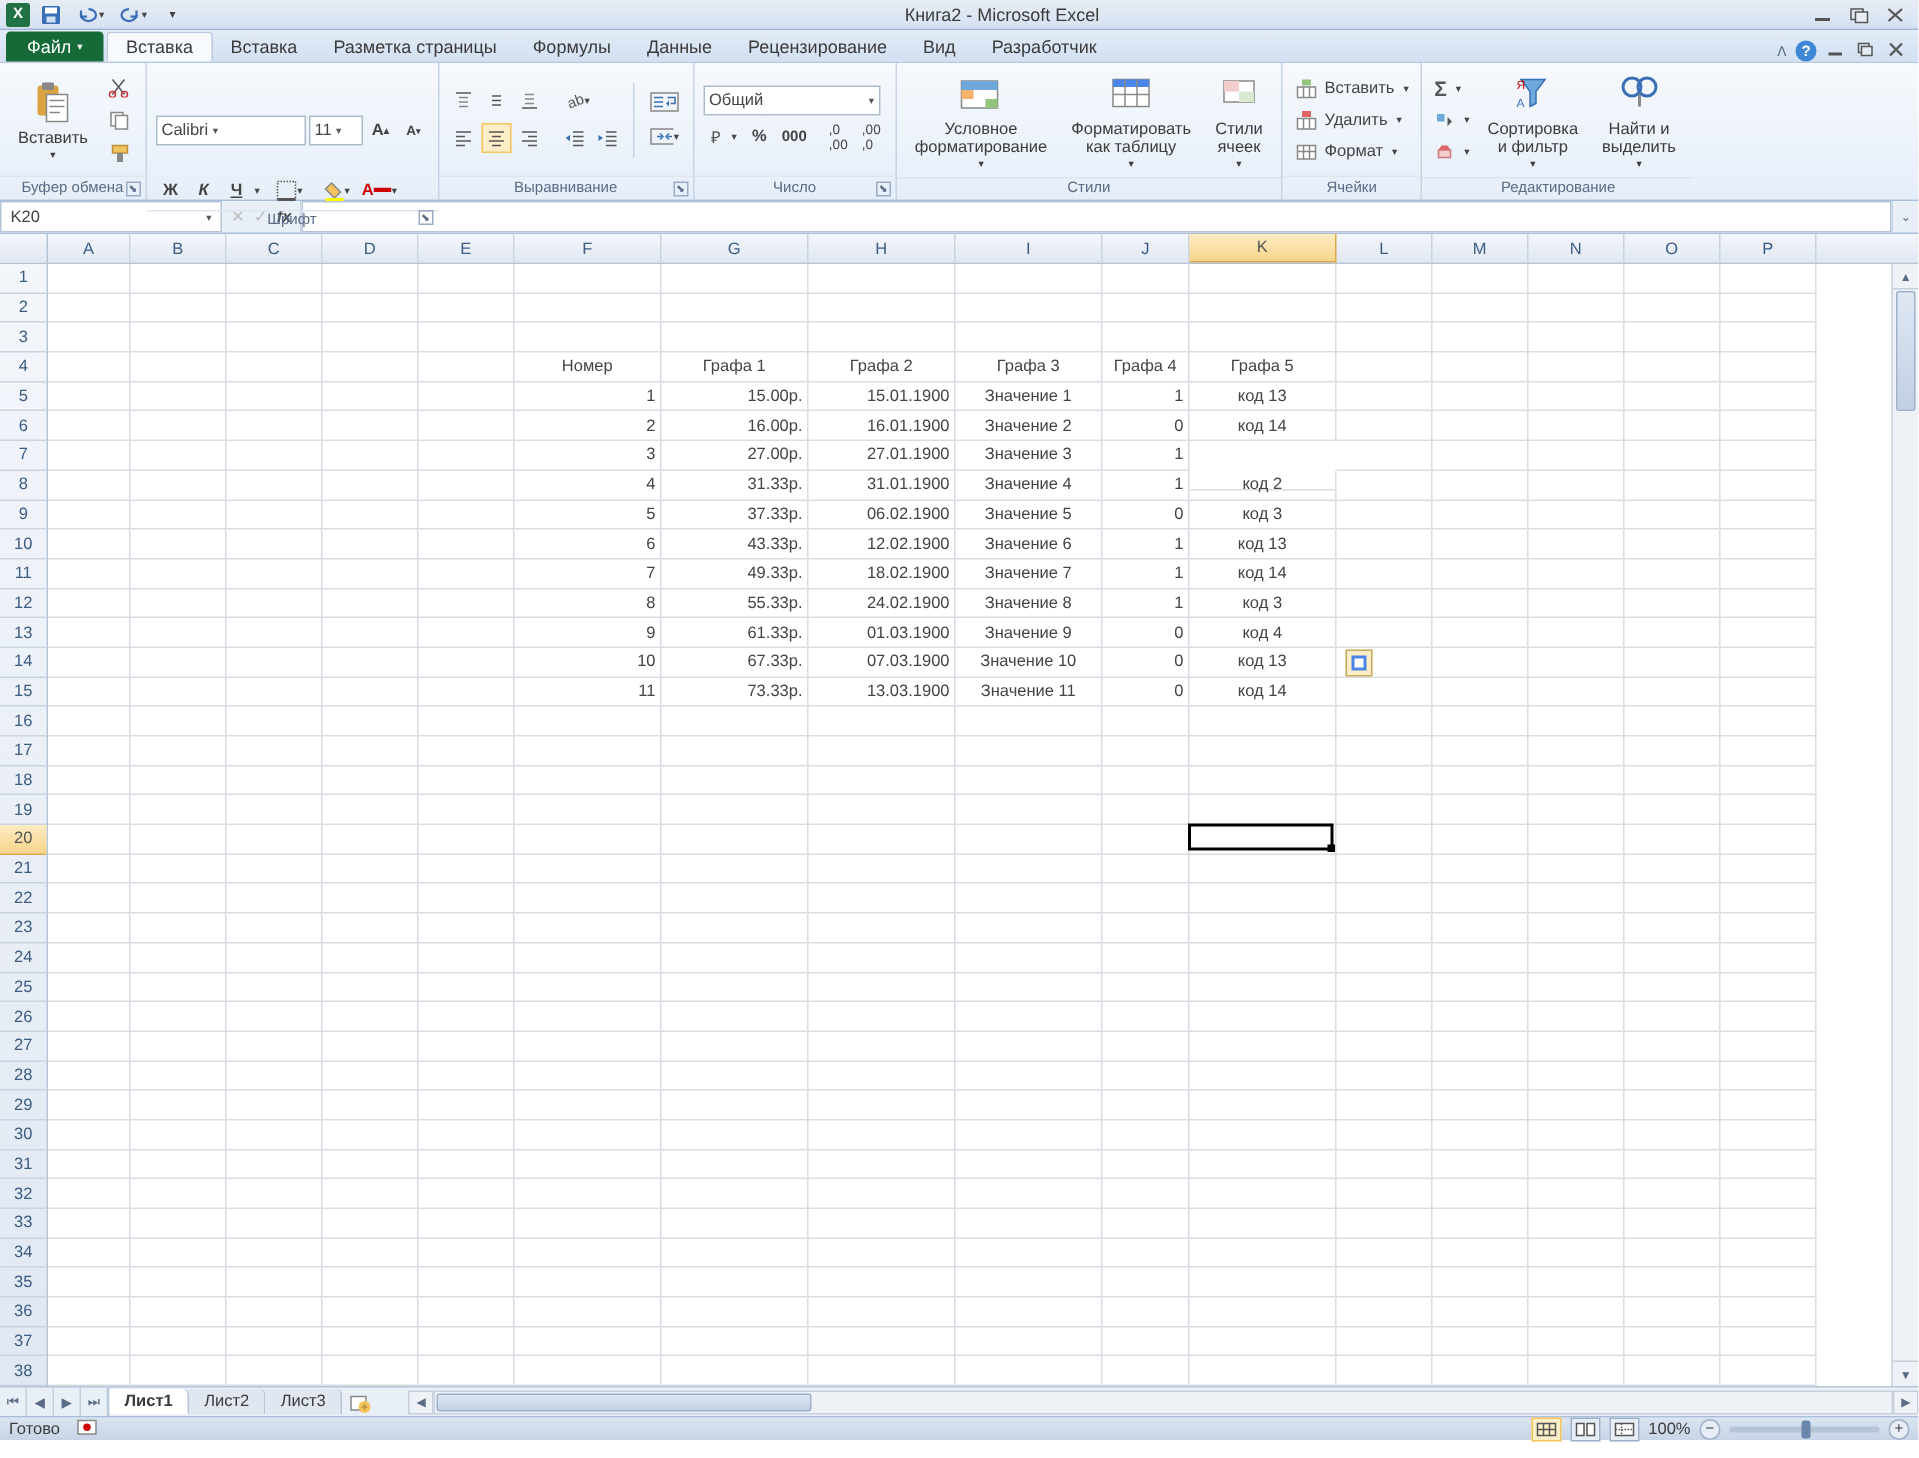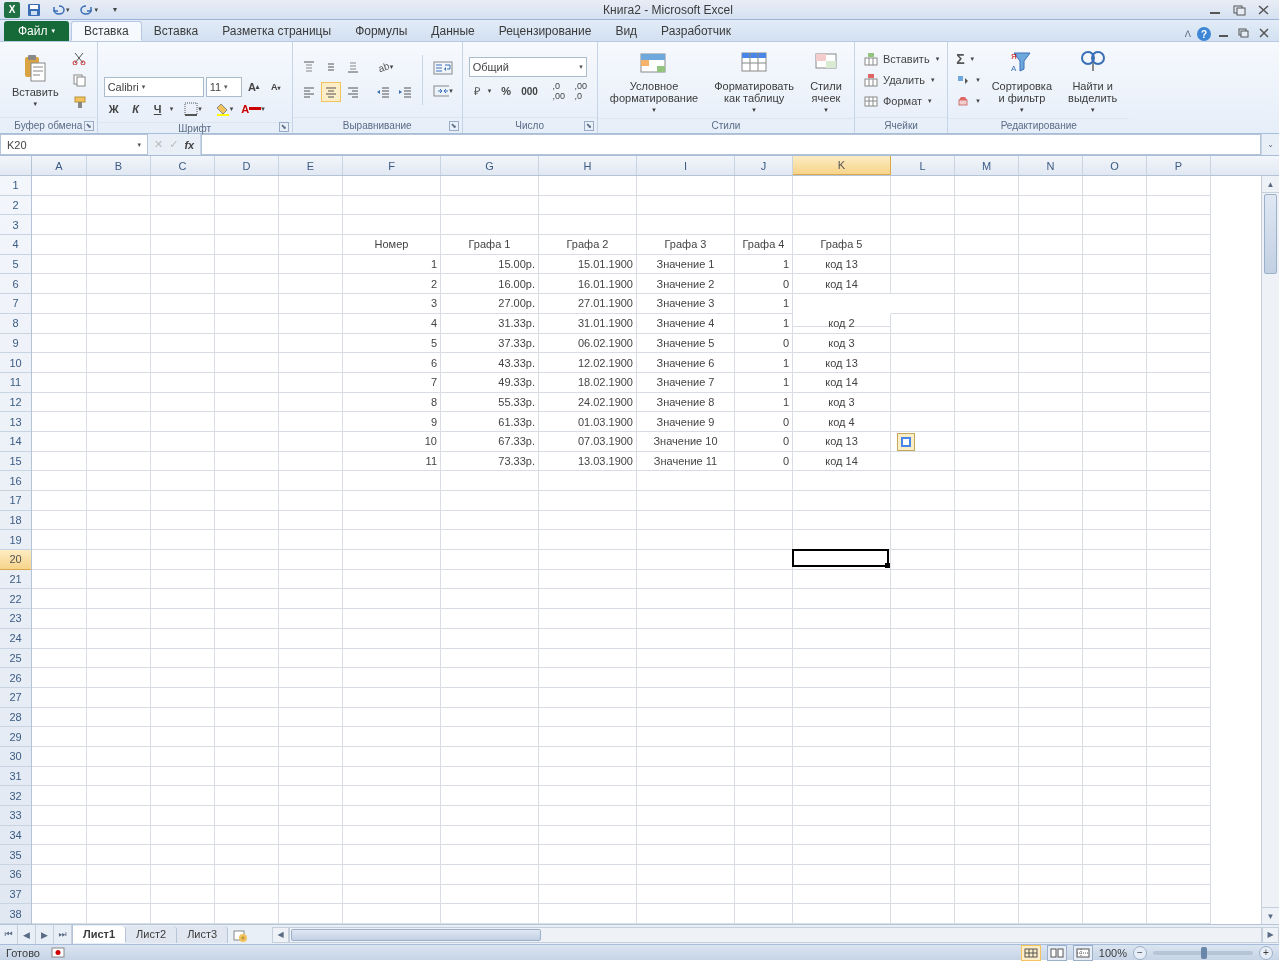--- a/index.html
+++ b/index.html
@@ -208,21 +208,21 @@
       </div>
     </div>
     <div class="label">
         <span>Буфер обмена</span>
         <div class="dlg">⬊</div>
       </div>
   </div>
 
   <div class="group">
     <div class="content">
-      <div class="col" style="gap:0;margin-top:32px;">
+      <div class="col" style="gap:18px;margin-top:32px;">
         <div class="rowline">
           <div class="combo" style="width:100px;">
               <span>Calibri</span>
               <span class="dd">▾</span>
             </div>
           <div class="combo" style="width:36px;">
               <span>11</span>
               <span class="dd">▾</span>
             </div>
           <div class="smbtn" style="font-weight:bold;">A<span style="font-size:7px;vertical-align:super;">▴</span></div>

